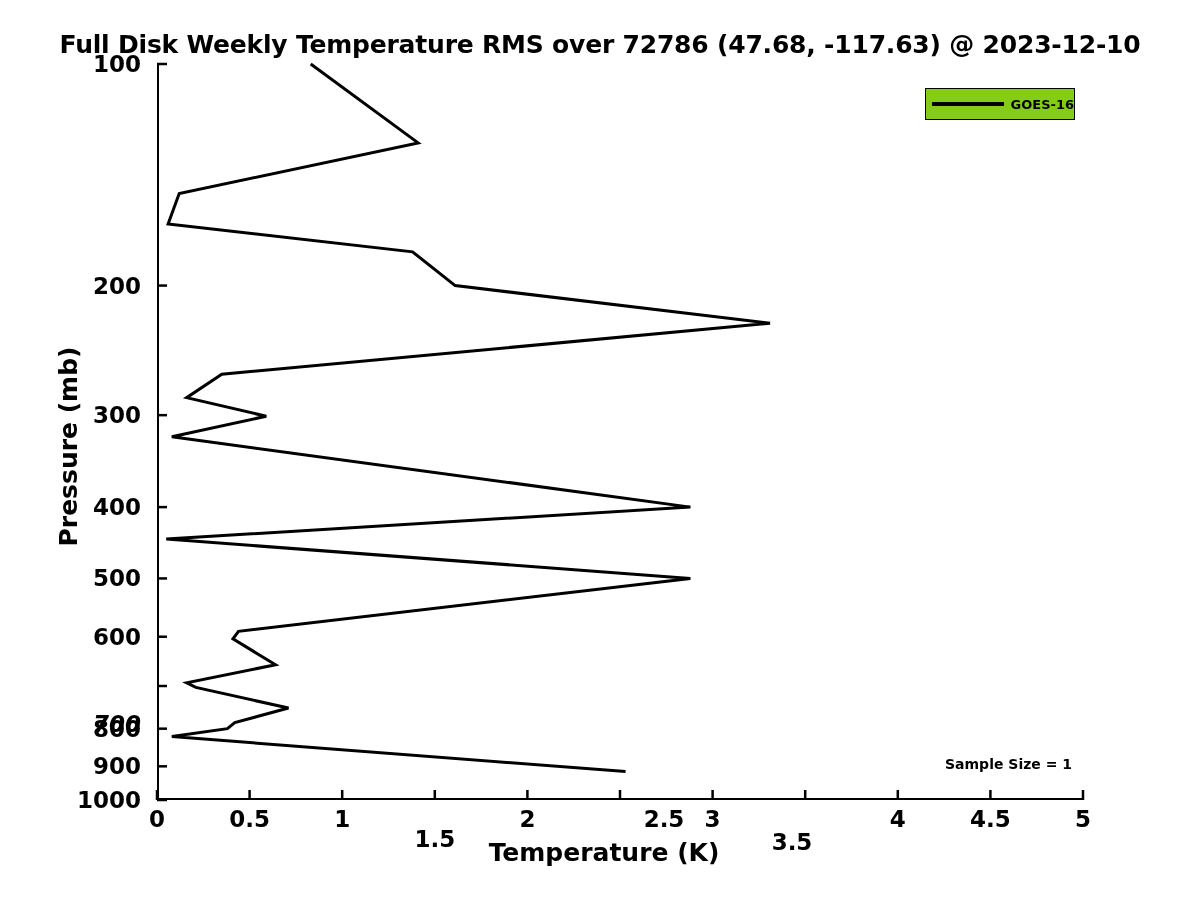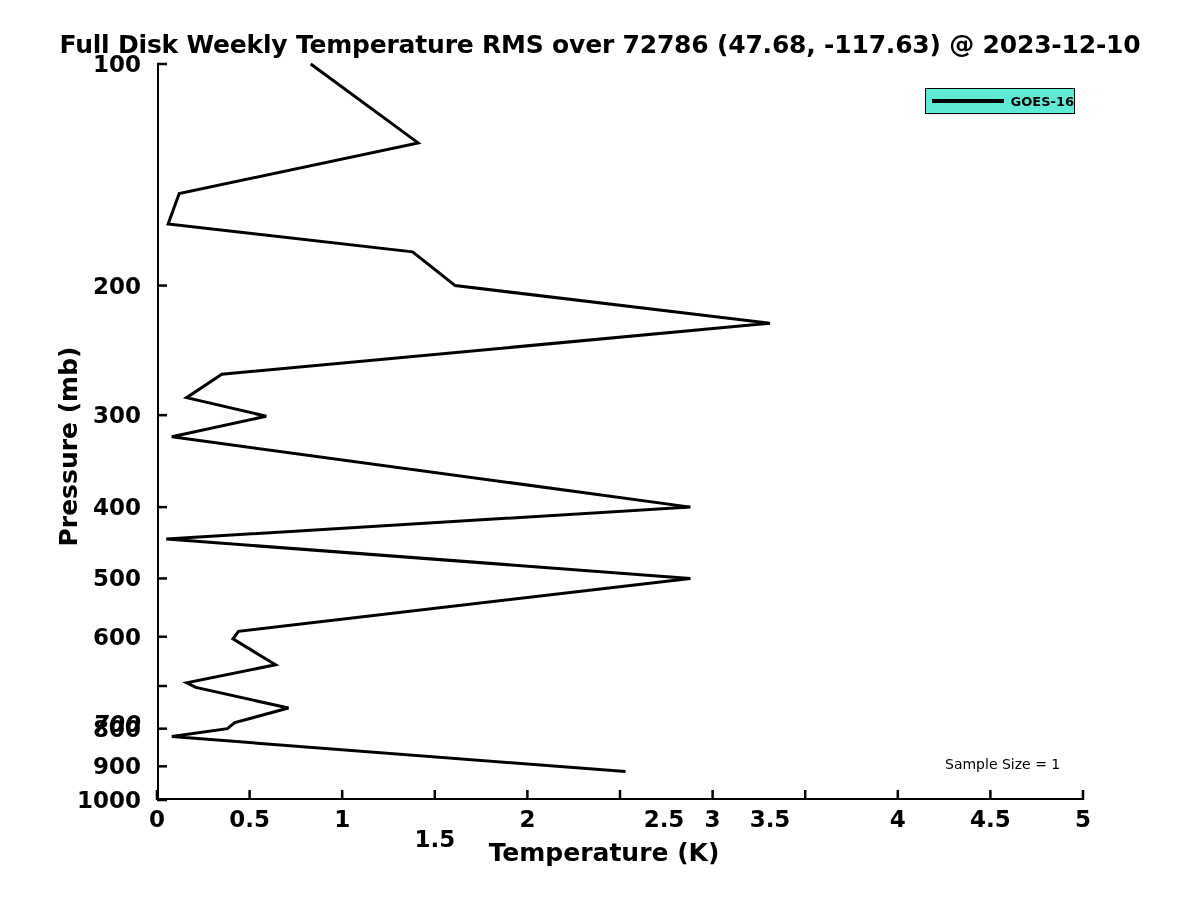--- a/index.html
+++ b/index.html
@@ -35,31 +35,31 @@
     text-align:center; font-size:25px; font-weight:bold; color:#000;
     font-family:"DejaVu Sans",sans-serif; white-space:nowrap;
   }
   #x-axis-label{
     position:absolute; left:141px; top:838px; width:926px;
     text-align:center; font-size:25px; font-weight:bold; color:#000;
     font-family:"DejaVu Sans",sans-serif; white-space:nowrap;
   }
 
   #legend-box{
-    position:absolute; left:925px; top:88px; width:150px; height:26px;
-    border:1.6px solid #000; background:#5eead4;
+    position:absolute; left:925px; top:88px; width:150px; height:32px;
+    border:1.6px solid #000; background:#84cc16;
     display:flex; align-items:center; box-sizing:border-box;
   }
   #legend-swatch{width:72px;height:0;border-top:4px solid #000;margin-left:6px;}
   #legend-label{font-size:13px;font-weight:bold;color:#000;margin-left:7px;
                 font-family:"DejaVu Sans",sans-serif;white-space:nowrap;}
 
   #sample-size{
     position:absolute; left:945px; top:756px;
-    font-size:14px; font-weight:normal; color:#000;
+    font-size:14px; font-weight:bold; color:#000;
     font-family:"DejaVu Sans",sans-serif; white-space:nowrap;
   }
 </style>
 </head>
 <body>
 
 <div id="root">
 
   <div id="chart-title">Full Disk Weekly Temperature RMS over 72786 (47.68, -117.63) @ 2023-12-10</div>
 
@@ -107,21 +107,21 @@
       <div class="ytick" style="top: 800px;">1000</div>
     </div>
   <div id="x-tick-labels">
       <div class="xtick" style="left: 157px;">0</div>
       <div class="xtick" style="left: 249.6px;">0.5</div>
       <div class="xtick" style="left: 342.2px;">1</div>
       <div class="xtick" style="left: 434.8px; margin-top: 20px;">1.5</div>
       <div class="xtick" style="left: 527.4px;">2</div>
       <div class="xtick" style="left: 620px; margin-left: 44px;">2.5</div>
       <div class="xtick" style="left: 712.6px;">3</div>
-      <div class="xtick" style="left: 770px;">3.5</div>
+      <div class="xtick" style="left: 792px; margin-top: 23px;">3.5</div>
       <div class="xtick" style="left: 897.8px;">4</div>
       <div class="xtick" style="left: 990.4px;">4.5</div>
       <div class="xtick" style="left: 1083px;">5</div>
     </div>
 
   <div id="y-axis-label">Pressure (mb)</div>
   <div id="x-axis-label">Temperature (K)</div>
 
   <div id="legend-box">
     <span id="legend-swatch"></span>

